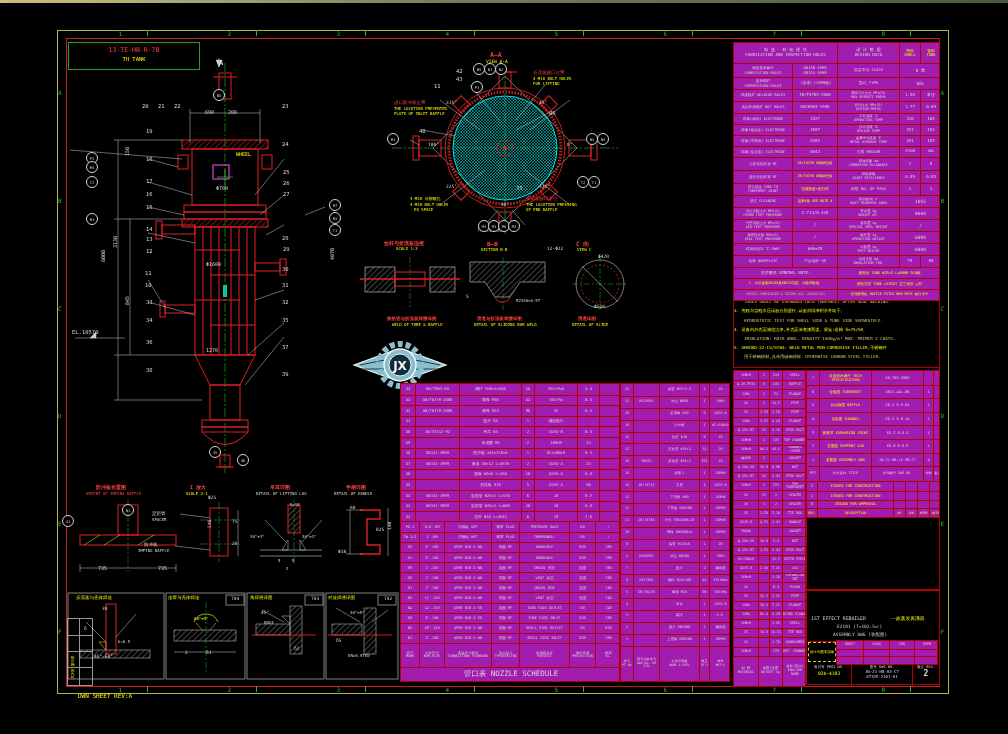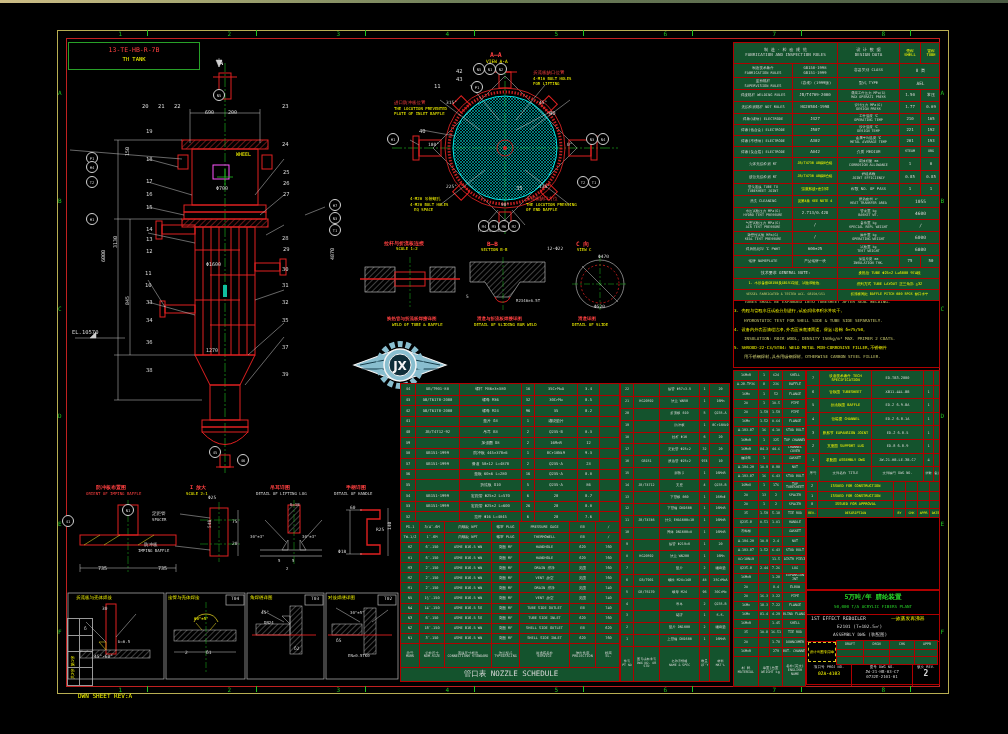--- a/index.html
+++ b/index.html
@@ -3,21 +3,21 @@
 <meta charset="utf-8">
 <style>
   html,body{margin:0;padding:0;background:#000;}
   #page{position:relative;width:1008px;height:734px;background:#000;overflow:hidden;
         font-family:"DejaVu Sans Mono",monospace;}
   .dt{position:absolute;white-space:pre;line-height:1.05;transform-origin:0 0;}
   .c-w{color:#d8d8d8}.c-y{color:#ffff00}.c-r{color:#ff4040}.c-g{color:#28d428}.c-dy{color:#cfcf70}
   .bl{position:absolute;border:1px solid #d4d4d4;border-radius:50%;background:#000;
       color:#d4d4d4;display:flex;align-items:center;justify-content:center;
       transform:translate(-50%,-50%);font-size:3.8px;}
-  .tbl{position:absolute;border:1px solid #b00000;box-sizing:border-box;overflow:hidden;background:#14532d;}
+  .tbl{position:absolute;border:1px solid #b00000;box-sizing:border-box;overflow:hidden;background:#a21caf;}
   .trow{display:flex;box-sizing:border-box;border-top:1px solid #b00000;}
   .trow:first-child{border-top:none;}
   .tcell{box-sizing:border-box;border-left:1px solid #b00000;overflow:hidden;display:flex;
          align-items:center;justify-content:center;text-align:center;white-space:pre-line;
          line-height:1.15;flex-shrink:0;}
   .tcell:first-child{border-left:none;}
   .gl{position:absolute;color:#21c421;font-size:6px;}
   .tick{position:absolute;background:#21c421;}
   .frame-outer{position:absolute;left:57px;top:30px;width:890px;height:662px;border:1px solid #b8ae52;}
   .frame-inner{position:absolute;left:66px;top:38px;width:872px;height:647px;border:1px solid #c02020;}
@@ -306,24 +306,20 @@
       <circle cx="48" cy="30" r="11" fill="#10303c" stroke="#fff" stroke-width="1"></circle>
       <text x="48" y="34.5" text-anchor="middle" font-size="12" font-weight="bold" fill="#fff" font-family="DejaVu Sans, sans-serif">JX</text>
     </svg>
   </div>
 
   <div class="box-red" style="left:733px;top:288px;width:207px;height:80px;"></div>
 
   <div class="box-red" style="left:806px;top:517px;width:134px;height:73px;"></div>
 
   <div class="box-red" style="left:806px;top:590px;width:134px;height:95px;">
-    <div style="position:absolute;left:0;top:0;width:100%;height:23px;border-bottom:1px solid #b00000;text-align:center;">
-      <div class="c-g" style="font-size:6.5px;font-weight:bold;margin-top:2px;">5万吨/年 腈纶装置</div>
-      <div class="c-g" style="font-size:4.2px;margin-top:2px;">50,000 T/A ACRYLIC FIBERS PLANT</div>
-    </div>
     <div style="position:absolute;left:0;top:23px;width:100%;height:27px;border-bottom:1px solid #b00000;">
       <span class="dt c-w" style="left:4px;top:2px;font-size:4.8px;">1ST EFFECT REBOILER</span>
       <span class="dt c-y" style="left:84px;top:2px;font-size:4.8px;">一效蒸发再沸器</span>
       <span class="dt c-w" style="left:30px;top:11px;font-size:4.5px;">E2101 (T=102.5㎡)</span>
       <span class="dt c-w" style="left:26px;top:19px;font-size:4.5px;">ASSEMBLY DWG (装配图)</span>
     </div>
     <div style="position:absolute;left:0;top:73px;width:100%;height:22px;display:flex;">
       <div style="width:44px;border-right:1px solid #b00000;text-align:center;">
         <div class="c-w" style="font-size:3.6px;margin-top:1px;">项目号 PROJ NO.</div>
         <div class="c-y" style="font-size:4.6px;margin-top:2px;">02A-4103</div>

